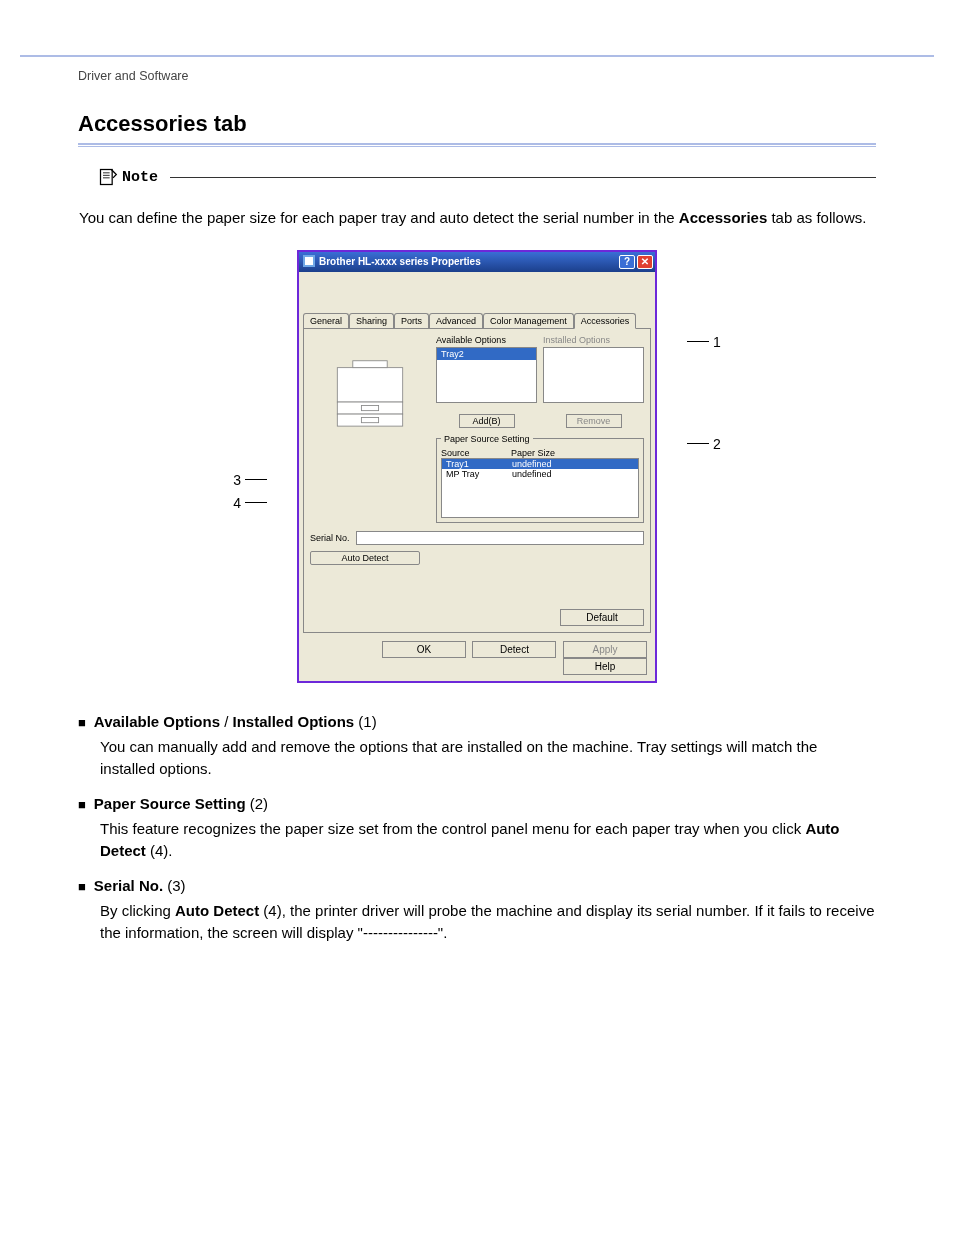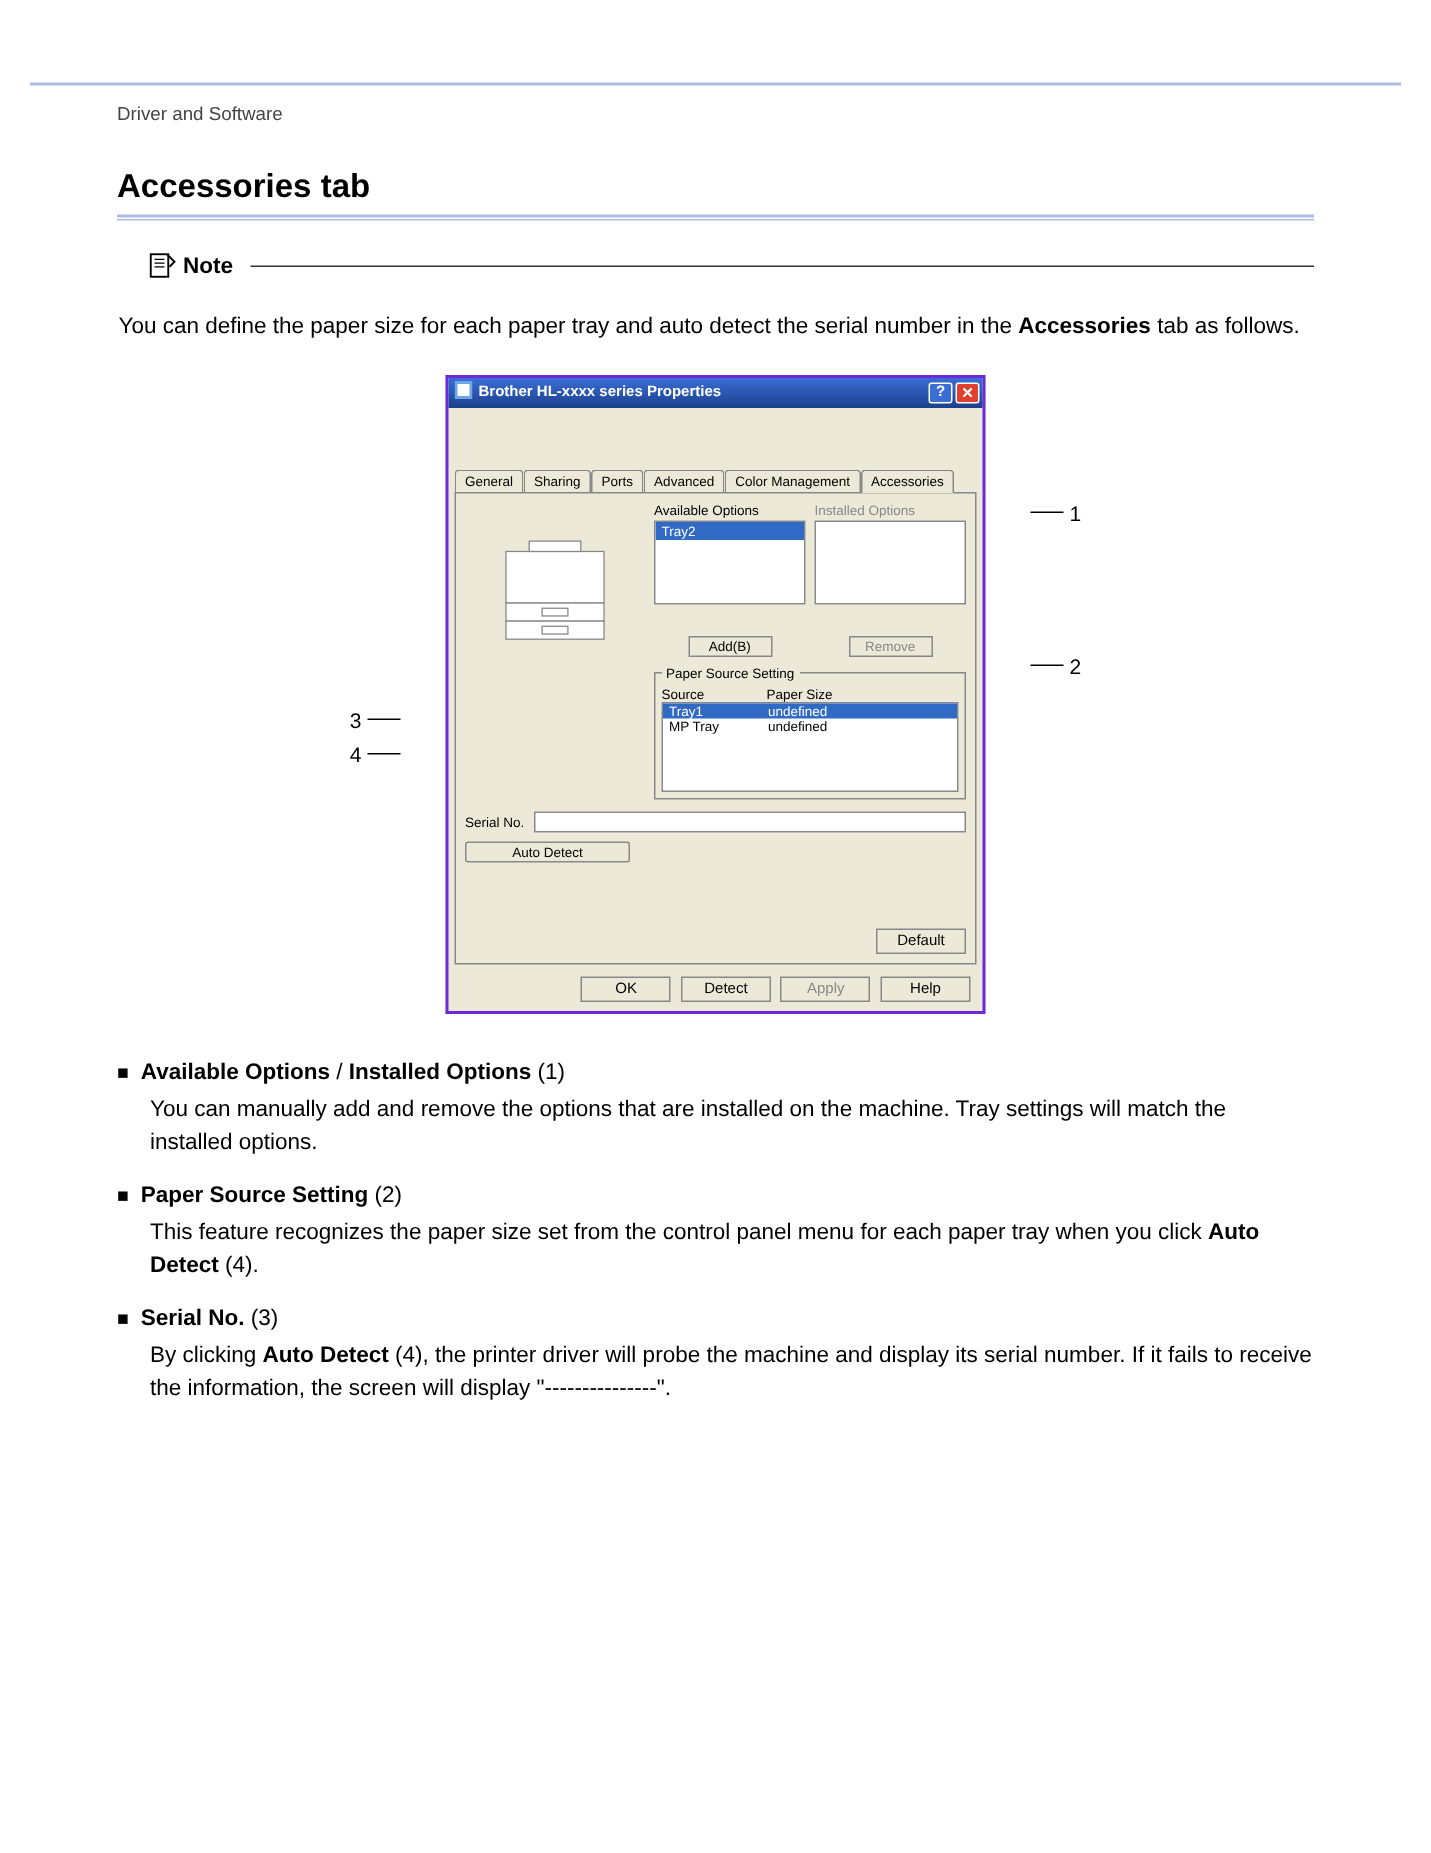--- a/index.html
+++ b/index.html
@@ -38,21 +38,21 @@
     height: 4px;
     margin-bottom: 20px;
   }
   .note-block { margin: 0 0 20px 20px; }
   .note-head {
     display: flex;
     align-items: center;
     gap: 4px;
   }
   .note-icon { width: 20px; height: 20px; }
-  .note-title { font-weight: bold; font-size: 15px; }
+  .note-title { font-weight: bold; font-size: 15px; font-family: Liberation Mono, monospace; }
   .note-line {
     flex: 1;
     border-top: 1px solid #333;
     margin-left: 8px;
     align-self: center;
   }
   .note-body {
     font-size: 15px;
     line-height: 1.5;
     padding: 4px 0 4px 22px;
@@ -165,21 +165,21 @@
     background:#fff; border:1px solid #888;
     overflow:hidden;
   }
   .listbox .row {
     padding:1px 4px; font-size:9px;
   }
   .listbox .row.sel { background:#316ac5; color:#fff; }
   .midbtn {
     width: 56px; padding:1px 0;
     border:1px solid #888; background:#ece9d8;
-    font-size:9px; text-align:center; margin: 21px auto 0;
+    font-size:9px; text-align:center; margin: 11px auto 0;
     display:block;
   }
   .midbtn.dim { color:#888; }
   fieldset.xp {
     border:1px solid #888;
     margin:6px 0 0 0;
     padding:4px;
     font-size:9px;
   }
   fieldset.xp legend { padding:0 3px; }
@@ -201,21 +201,21 @@
   }
   .autodetect-row { margin-top:6px; }
   .autodetect-btn {
     width:110px; padding:1px 0;
     border:1px solid #888; background:#ece9d8;
     font-size:9px; text-align:center;
     border-radius:2px;
   }
   .default-row { text-align:right; margin-top:44px; }
   .xp-btn {
-    width:60px; padding:2px 0;
+    width:84px; padding:2px 0;
     border:1px solid #888; background:#ece9d8;
     font-size:10px; margin-left:4px;
   }
   .xp-btn.dim { color:#888; }
   .footer-btns {
     text-align:right; padding:4px 8px 6px;
   }
   
   ul.sq { list-style:none; padding:0; margin:0; }
   ul.sq > li { margin: 0 0 14px 0; }

